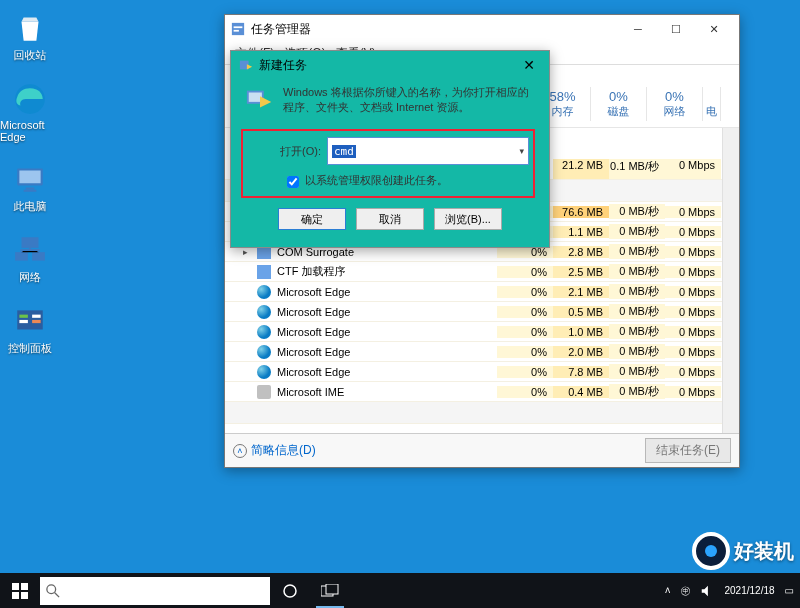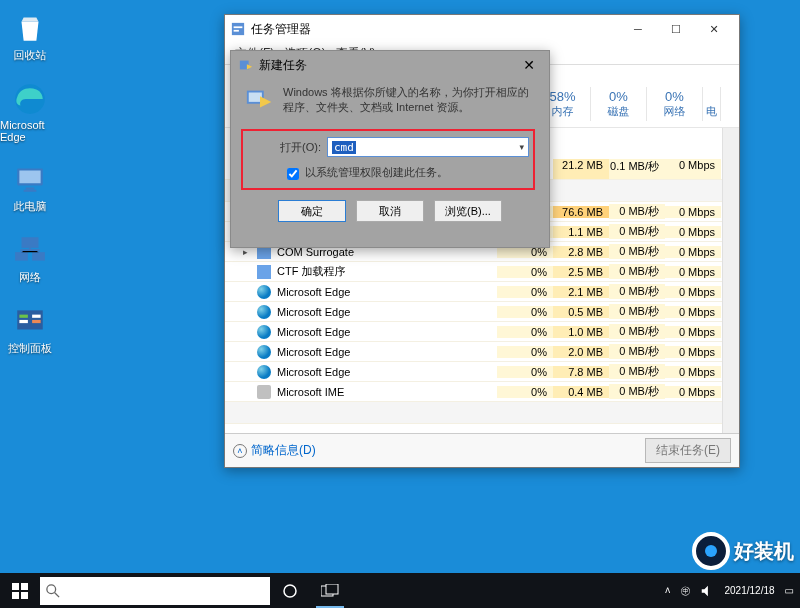--- a/index.html
+++ b/index.html
@@ -11,21 +11,21 @@
 .di-img { width: 36px; height: 36px; margin-bottom: 2px; display: flex; align-items: center; justify-content: center; }
 
 .taskbar { position: absolute; left: 0; right: 0; bottom: 0; height: 35px; background: #101318; display: flex; align-items: center; color: #fff; }
 .start-btn { width: 40px; height: 35px; display: flex; align-items: center; justify-content: center; }
 .search-box { flex: 0 0 230px; height: 28px; background: #fff; color: #666; display: flex; align-items: center; padding-left: 6px; font-size: 12px; }
 .tb-icon { width: 40px; height: 35px; display: flex; align-items: center; justify-content: center; position: relative; }
 .tb-icon.active::after { content: ""; position: absolute; bottom: 0; left: 6px; right: 6px; height: 2px; background: #76b9ed; }
 .tray { margin-left: auto; display: flex; align-items: center; gap: 10px; padding-right: 6px; font-size: 10px; }
 .tray .clock { text-align: right; line-height: 12px; }
 
-.window { position: absolute; background: #a3a3a3; border: 1px solid #777; box-shadow: 0 3px 12px rgba(0,0,0,0.35); }
+.window { position: absolute; background: #14b8a6; border: 1px solid #777; box-shadow: 0 3px 12px rgba(0,0,0,0.35); }
 
 
 .tm { left: 224px; top: 14px; width: 516px; height: 454px; }
 .tm-title { height: 28px; display: flex; align-items: center; padding: 0 6px; font-size: 12px; background: #fff; }
 .win-controls { margin-left: auto; display: flex; }
 .wc-btn { width: 38px; height: 24px; display: flex; align-items: center; justify-content: center; font-size: 11px; color: #333; }
 .tm-menu { height: 22px; display: flex; gap: 10px; padding: 0 10px; font-size: 12px; color: #333; border-bottom: 1px solid #ddd; align-items: center; background: #fff; }
 .tm-body { position: relative; height: calc(100% - 28px - 22px - 34px); overflow: hidden; background: #fff; }
 .tm-headers { position: absolute; right: 18px; top: 22px; display: flex; gap: 0; font-size: 11px; }
 .col { width: 56px; text-align: center; border-right: 1px solid #e6e6e6; padding: 2px 0; }
@@ -50,21 +50,21 @@
 
 
 .run { left: 230px; top: 50px; width: 320px; height: 198px; border: 1px solid #8a8a8a; z-index: 10; }
 .run-title { height: 28px; display: flex; align-items: center; padding: 0 8px; font-size: 12px; }
 .run-title .x { margin-left: auto; font-size: 14px; width: 24px; text-align: center; }
 .run-body { padding: 6px 14px; font-size: 11px; color: #333; }
 .run-desc { display: flex; gap: 8px; align-items: flex-start; margin-bottom: 14px; line-height: 15px; }
 .run-icon { width: 30px; height: 30px; flex-shrink: 0; }
 .run-open-row { display: flex; align-items: center; gap: 6px; margin-left: 33px; }
 .highlight-box { border: 2px solid #e23; padding: 6px 4px 8px; margin-left: -4px; }
-.run-combo { flex: 1; border: 1px solid #5a8fd6; height: 20px; display: flex; align-items: center; padding: 0 4px; background: #fff; }
+.run-combo { flex: 1; border: 1px solid #5a8fd6; height: 28px; display: flex; align-items: center; padding: 0 4px; background: #fff; }
 .run-combo .sel { background: #1e5fbf; color: #fff; padding: 0 2px; font-size: 11px; font-family: Consolas, monospace; }
 .run-combo .dd { margin-left: auto; font-size: 9px; color: #444; }
 .run-admin { display: flex; align-items: flex-end; gap: 6px; margin-top: 8px; margin-left: 40px; font-size: 11px; }
 .run-admin input { width: 12px; height: 12px; }
 .run-buttons { display: flex; gap: 10px; justify-content: center; padding: 10px 14px 0; }
 .run-buttons button { width: 68px; height: 22px; font-size: 11px; border: 1px solid #aaa; background: #efefef; }
 .run-buttons button.primary { border: 1px solid #2a7dd4; }
 
 .watermark { position: absolute; right: 6px; bottom: 38px; display: flex; align-items: center; gap: 4px; color: #fff; font-size: 20px; font-weight: bold; text-shadow: 0 1px 3px rgba(0,0,0,0.5); }
 .wm-logo { width: 38px; height: 38px; border-radius: 50%; border: 4px solid #fff; display: flex; align-items: center; justify-content: center; background: #0b1e3b; }

